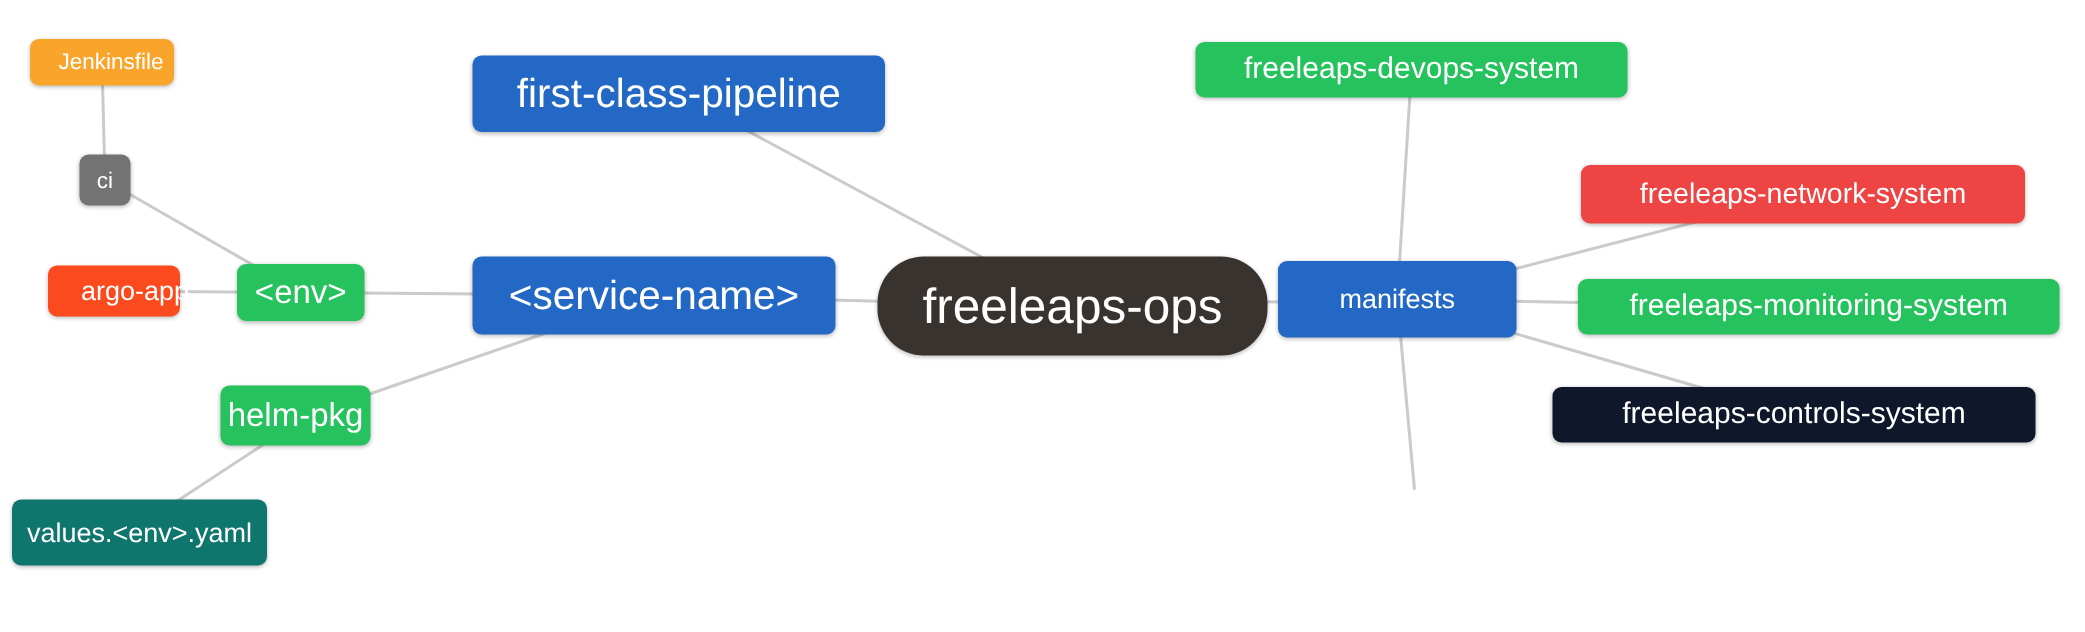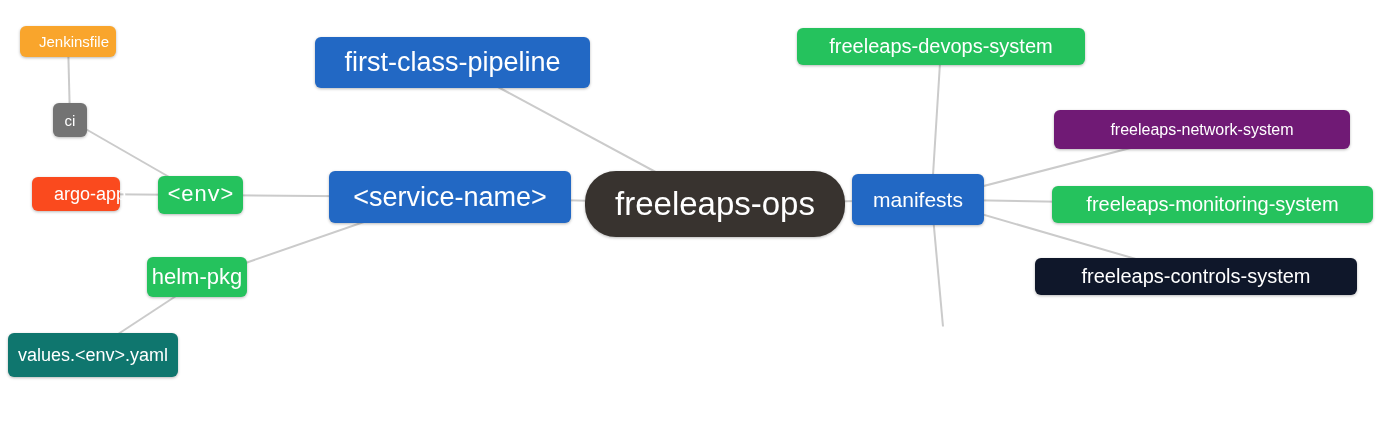--- a/index.html
+++ b/index.html
@@ -54,25 +54,25 @@
       <line x1="715" y1="204" x2="931.5" y2="199.5" stroke="#CBCBCB" stroke-width="2"></line>
       <line x1="931.5" y1="199.5" x2="941" y2="46.5" stroke="#CBCBCB" stroke-width="2"></line>
       <line x1="931.5" y1="199.5" x2="1202" y2="129.5" stroke="#CBCBCB" stroke-width="2"></line>
       <line x1="931.5" y1="199.5" x2="1212.5" y2="204.5" stroke="#CBCBCB" stroke-width="2"></line>
       <line x1="931.5" y1="199.5" x2="1196" y2="276.5" stroke="#CBCBCB" stroke-width="2"></line>
       <line x1="931.5" y1="199.5" x2="943" y2="326.5" stroke="#CBCBCB" stroke-width="2"></line>
     </svg>
 
 <div class="node" style="left: 585px; top: 171px; width: 260px; height: 66px; font-size: 33px; background: rgb(56, 51, 47); color: rgb(255, 255, 255); border-radius: 31px;">freeleaps-ops</div>
     <div class="node" style="left: 315px; top: 37px; width: 275px; height: 51px; font-size: 27px; background: rgb(34, 104, 196); color: rgb(255, 255, 255);">first-class-pipeline</div>
-    <div class="node" style="left: 329px; top: 171px; width: 242px; height: 52px; font-size: 27px; background: rgb(34, 104, 196); color: rgb(255, 255, 255);">&lt;service-name&gt;</div>
-    <div class="node" style="left: 852px; top: 174px; width: 132px; height: 51px; font-size: 21px; background: rgb(34, 104, 196); color: rgb(255, 255, 255);">manifests</div>
-    <div class="node" style="left: 158px; top: 176px; width: 85px; height: 38px; font-size: 22px; background: rgb(37, 194, 93); color: rgb(255, 255, 255); font-family: Liberation Mono, monospace;">&lt;env&gt;</div>
+    <div class="node" style="left: 315px; top: 171px; width: 242px; height: 52px; font-size: 27px; background: rgb(34, 104, 196); color: rgb(255, 255, 255);">&lt;service-name&gt;</div>
+    <div class="node" style="left: 852px; top: 174px; width: 159px; height: 51px; font-size: 18px; background: rgb(34, 104, 196); color: rgb(255, 255, 255);">manifests</div>
+    <div class="node" style="left: 158px; top: 176px; width: 85px; height: 38px; font-size: 22px; background: rgb(37, 194, 93); color: rgb(255, 255, 255);">&lt;env&gt;</div>
     <div class="node" style="left: 147px; top: 257px; width: 100px; height: 40px; font-size: 22px; background: rgb(37, 194, 93); color: rgb(255, 255, 255);">helm-pkg</div>
     <div class="node" style="left: 53px; top: 103px; width: 34px; height: 34px; font-size: 15px; background: #737373; color: rgb(255, 255, 255);">ci</div>
     <div class="node" style="left: 32px; top: 177px; width: 88px; height: 34px; font-size: 18px; background: rgb(250, 74, 30); color: rgb(255, 255, 255); padding-left: 28px;">argo-app</div>
     <div class="node" style="left: 20px; top: 26px; width: 96px; height: 31px; font-size: 15px; background: rgb(249, 165, 44); color: rgb(255, 255, 255); padding-left: 12px;">Jenkinsfile</div>
     <div class="node" style="left: 8px; top: 333px; width: 170px; height: 44px; font-size: 18px; background: #0f766e; color: rgb(255, 255, 255);">values.&lt;env&gt;.yaml</div>
     <div class="node" style="left: 797px; top: 28px; width: 288px; height: 37px; font-size: 20px; background: rgb(37, 194, 93); color: rgb(255, 255, 255);">freeleaps-devops-system</div>
-    <div class="node" style="left: 1054px; top: 110px; width: 296px; height: 39px; font-size: 16px; background: #701a75; color: rgb(255, 255, 255);">freeleaps-network-system</div>
+    <div class="node" style="left: 1054px; top: 110px; width: 296px; height: 39px; font-size: 19px; background: #ef4444; color: rgb(255, 255, 255);">freeleaps-network-system</div>
     <div class="node" style="left: 1052px; top: 186px; width: 321px; height: 37px; font-size: 20px; background: rgb(37, 194, 93); color: rgb(255, 255, 255);">freeleaps-monitoring-system</div>
     <div class="node" style="left: 1035px; top: 258px; width: 322px; height: 37px; font-size: 20px; background: #0f172a; color: rgb(255, 255, 255);">freeleaps-controls-system</div>
   </div>
 
 </body></html>

